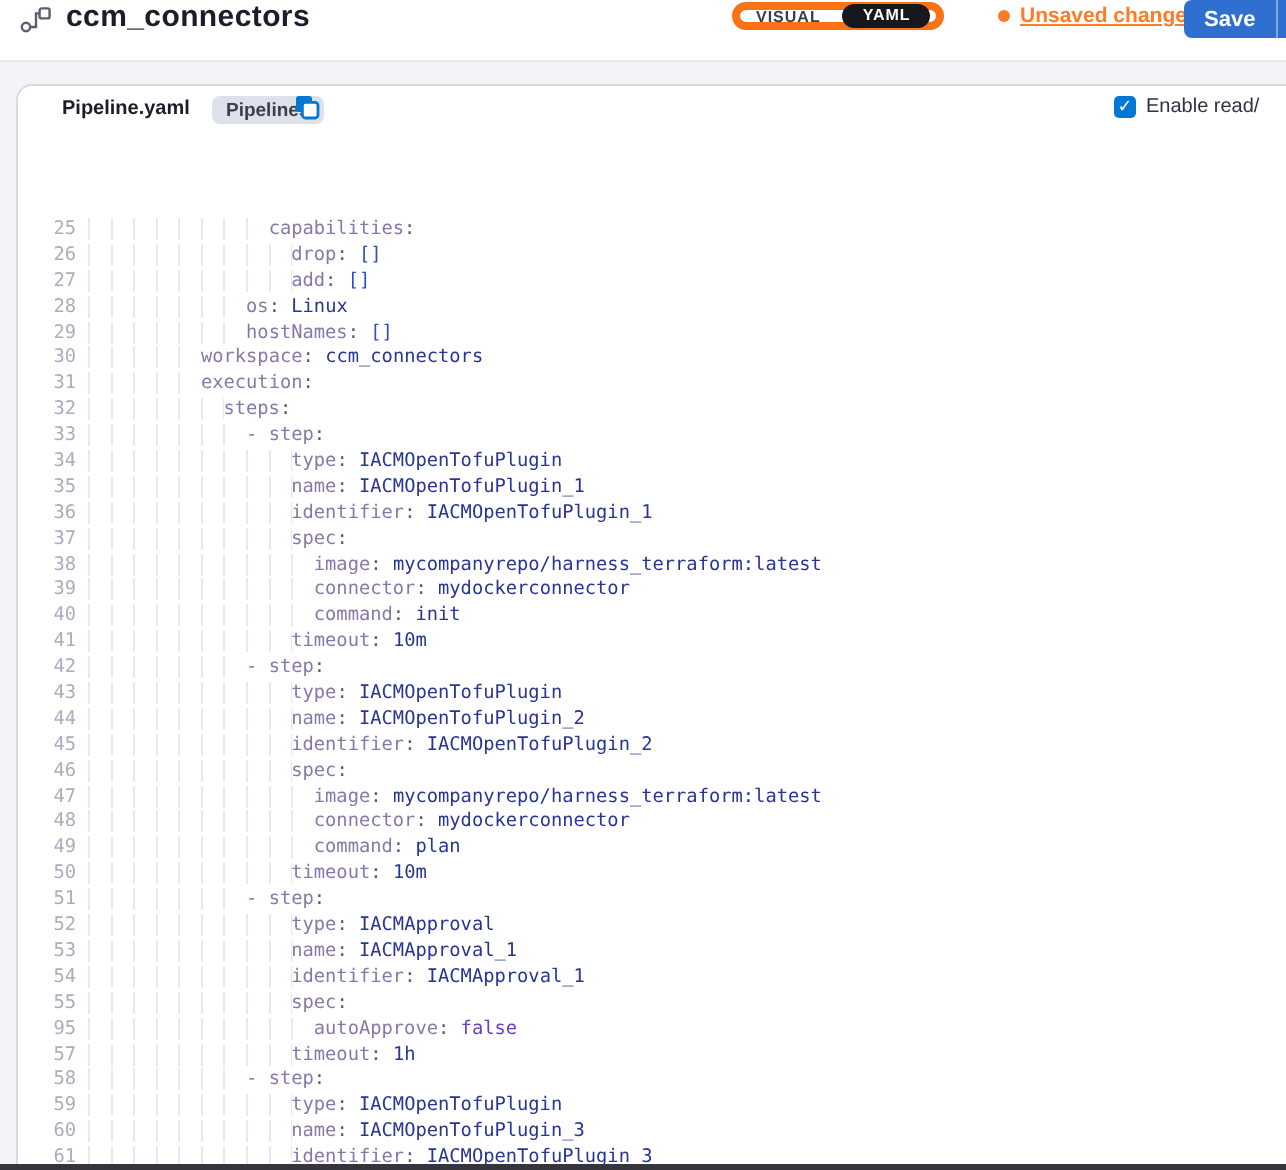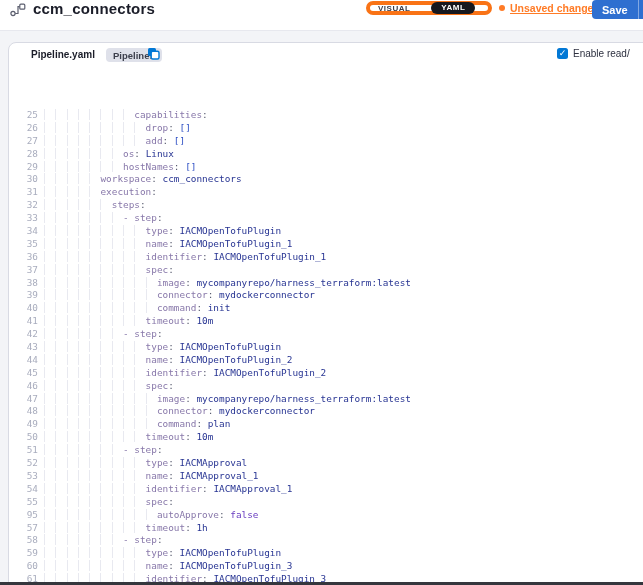--- a/index.html
+++ b/index.html
@@ -10,21 +10,21 @@
   }
   
   .header{position:absolute;top:0;left:0;width:643px;height:30px;background:#fff;
     border-bottom:1px solid #e7e8ee;z-index:2;}
   .title-icon{position:absolute;left:10px;top:3px;width:16px;height:14px;}
   .page-title{position:absolute;left:33px;top:0px;font-size:15px;font-weight:bold;color:#1b1d29;letter-spacing:.2px;}
   .toggle{position:absolute;left:366px;top:1px;height:14px;border:4px solid #f97316;border-radius:9px;
     background:#fff;display:flex;align-items:center;box-sizing:border-box;}
   .toggle-visual{font-size:8px;font-weight:bold;color:#3a3d4a;padding:0 8px;letter-spacing:.5px;cursor:pointer;}
   .toggle-yaml{font-size:8px;font-weight:bold;color:#fff;background:#17181e;border-radius:8px;
-    padding:0 10px;height:12px;line-height:12px;margin:0px 13px;letter-spacing:.5px;cursor:pointer;}
+    padding:0 10px;height:12px;line-height:12px;margin:0px 3px;letter-spacing:.5px;cursor:pointer;}
   .unsaved{position:absolute;left:499px;top:2px;display:flex;align-items:center;gap:5px;cursor:pointer;}
   .unsaved-dot{width:6px;height:6px;border-radius:50%;background:#ff7b26;}
   .unsaved-label{font-size:10.5px;color:#ff7b26;text-decoration:underline;font-weight:bold;}
   .save-btn{position:absolute;left:592px;top:0px;height:19px;background:#2e6fd0;border-radius:4px;
     display:flex;align-items:center;color:#fff;cursor:pointer;}
   .save-label{font-size:11px;font-weight:bold;padding:0 10px;}
   .save-divider{width:1px;height:19px;background:rgba(255,255,255,.4);}
   .save-caret{padding:0 6px;display:flex;align-items:center;}
   
   .panel{position:absolute;left:8px;top:42px;width:645px;height:560px;background:#fff;

